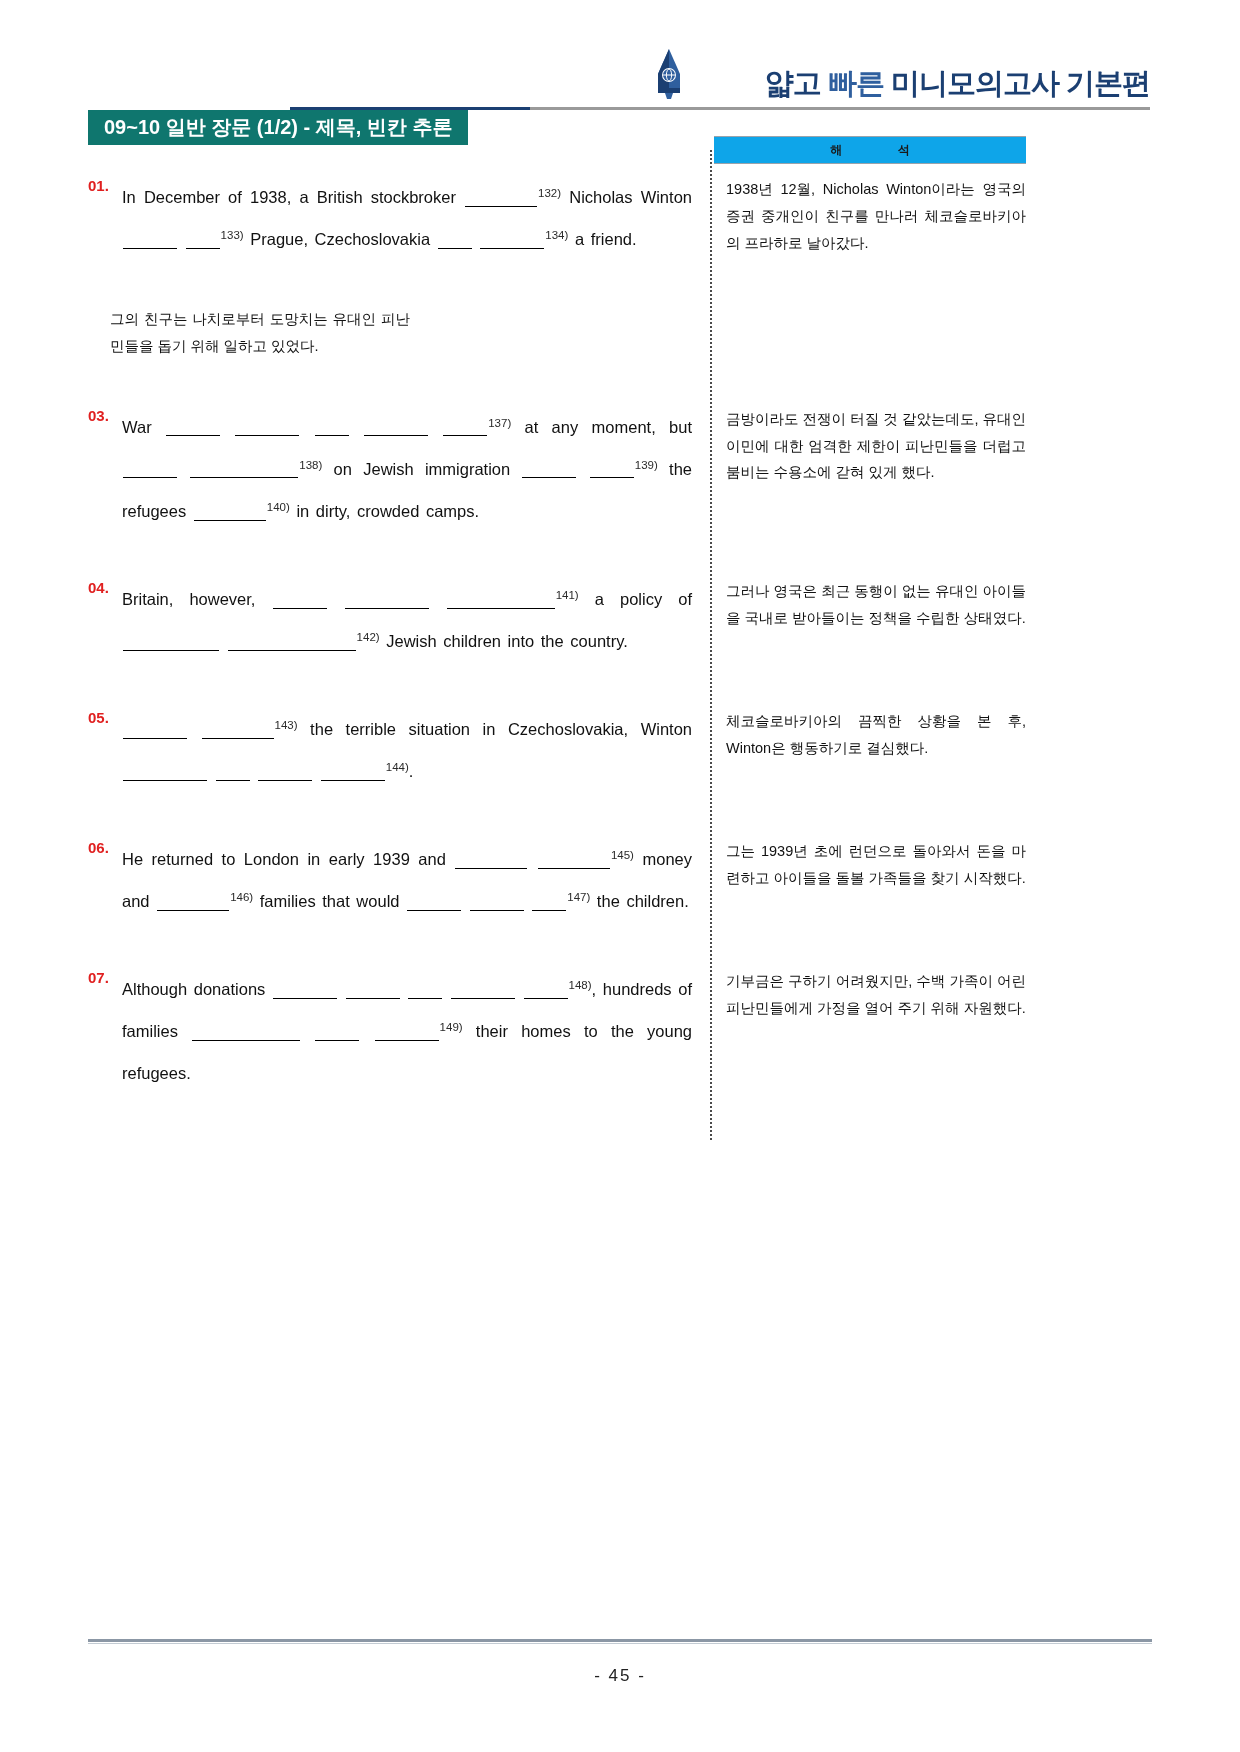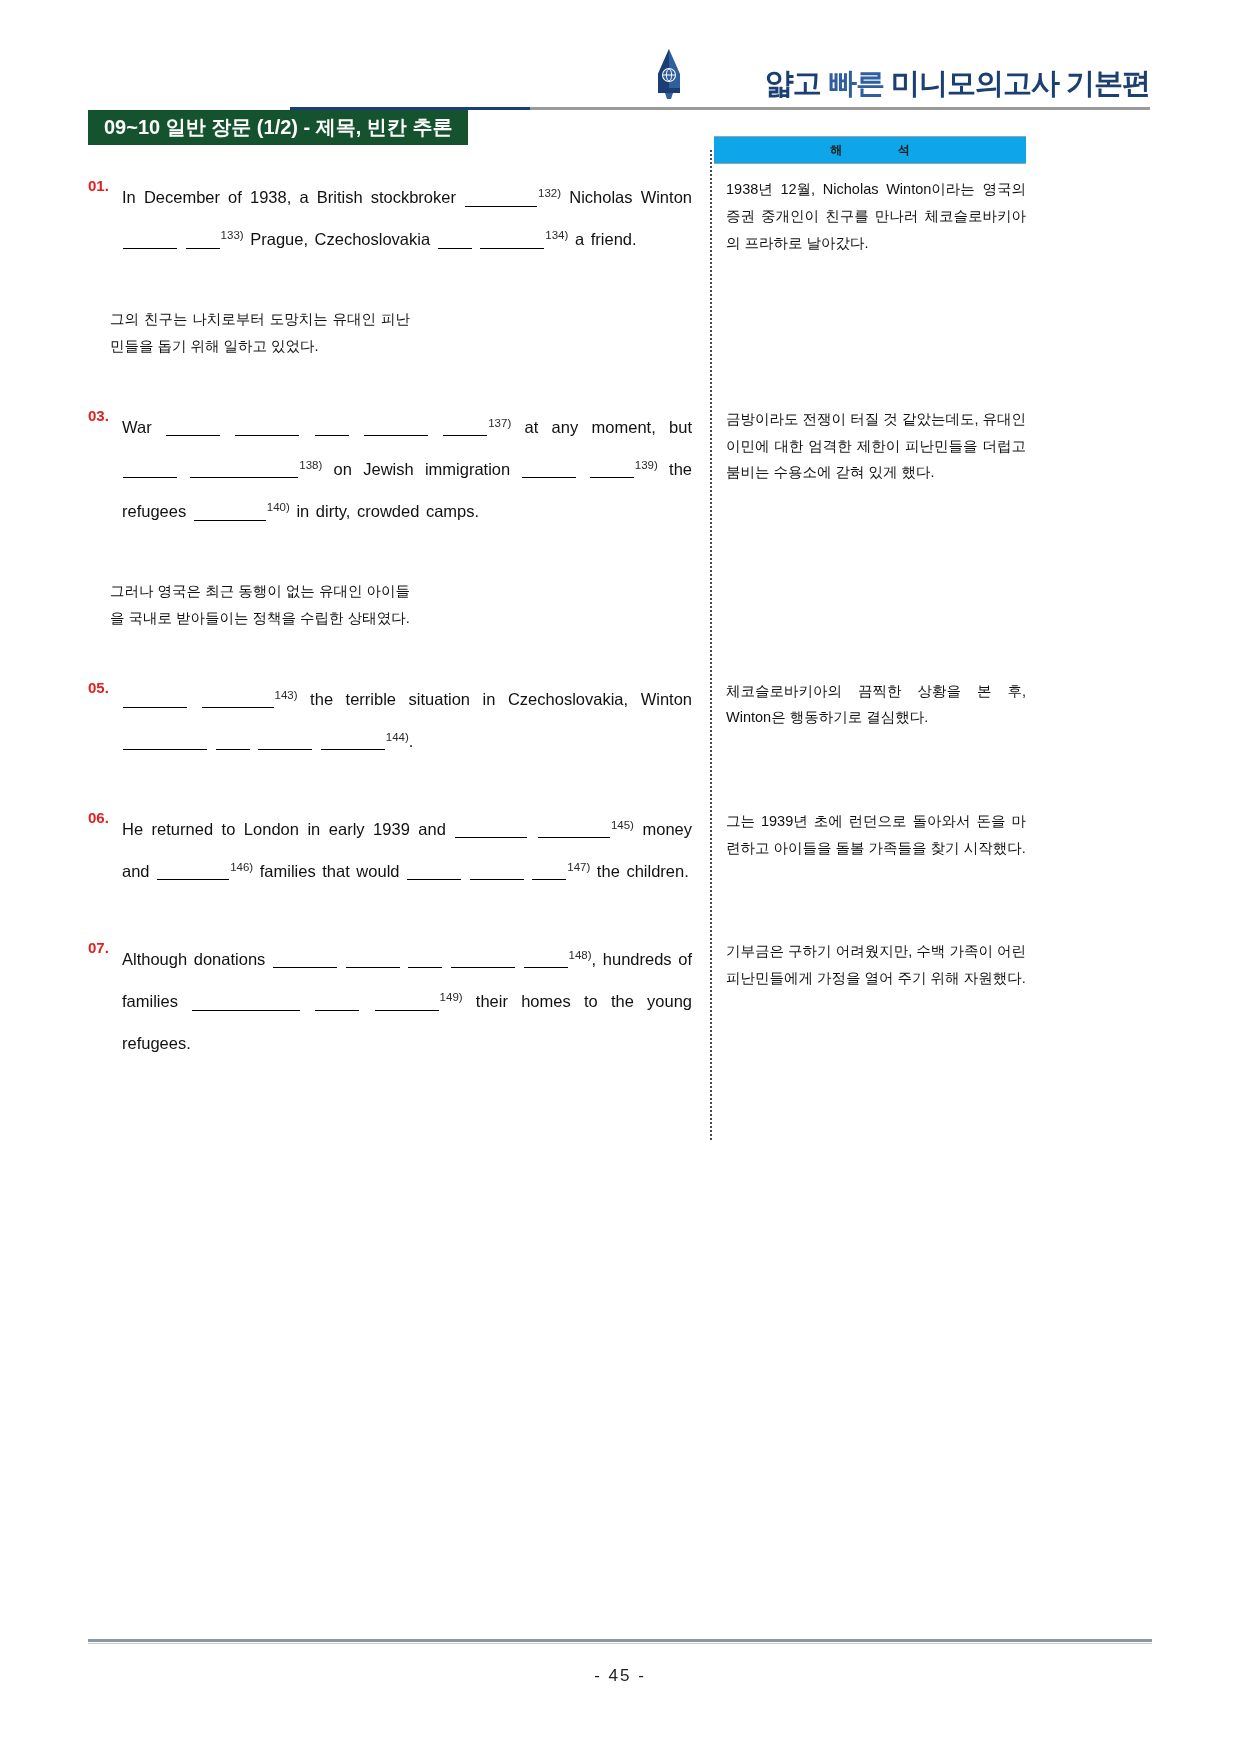--- a/index.html
+++ b/index.html
@@ -62,21 +62,21 @@
     bottom: 0;
     height: 3px;
     background: #1b3f72;
   }
 
   
   .section-title {
     position: absolute;
     top: 110px;
     left: 88px;
-    background: #14532d;
+    background: #0f766e;
     color: #ffffff;
     font-size: 20px;
     font-weight: bold;
     letter-spacing: 0px;
     padding: 6px 16px 7px 16px;
     line-height: 1.1;
     white-space: nowrap;
   }
 
   
@@ -261,20 +261,24 @@
     <div class="qrow" style="margin-top: 46px;">
       <div class="qleft">
         <div class="qnum">03.</div>
         <div class="qtext">War <span class="blank b5"></span> <span class="blank b6"></span> <span class="blank b3"></span> <span class="blank b6"></span> <span class="blank b4"></span><span class="sup">137)</span> at any moment, but <span class="blank b5"></span> <span class="blank b10"></span><span class="sup">138)</span> on Jewish immigration <span class="blank b5"></span> <span class="blank b4"></span><span class="sup">139)</span> the refugees <span class="blank b7"></span><span class="sup">140)</span> in dirty, crowded camps.</div>
       </div>
       <div class="qright">
         <div class="ktext">금방이라도 전쟁이 터질 것 같았는데도, 유대인 이민에 대한 엄격한 제한이 피난민들을 더럽고 붐비는 수용소에 갇혀 있게 했다.</div>
       </div>
     </div>
     <div class="qrow" style="margin-top: 46px;">
+      <div class="qleft">
+        <div class="qnum">04.</div>
+        <div class="qtext">Britain, however, <span class="blank b5"></span> <span class="blank b8"></span> <span class="blank b10"></span><span class="sup">141)</span> a policy of <span class="blank b9"></span> <span class="blank b12"></span><span class="sup">142)</span> Jewish children into the country.</div>
+      </div>
       <div class="qright">
         <div class="ktext">그러나 영국은 최근 동행이 없는 유대인 아이들을 국내로 받아들이는 정책을 수립한 상태였다.</div>
       </div>
     </div>
     <div class="qrow" style="margin-top: 46px; justify-content: space-between;">
       <div class="qleft">
         <div class="qnum">05.</div>
         <div class="qtext"><span class="blank b6"></span> <span class="blank b7"></span><span class="sup">143)</span> the terrible situation in Czechoslovakia, Winton <span class="blank b8"></span> <span class="blank b3"></span> <span class="blank b5"></span> <span class="blank b6"></span><span class="sup">144)</span>.</div>
       </div>
       <div class="qright">

